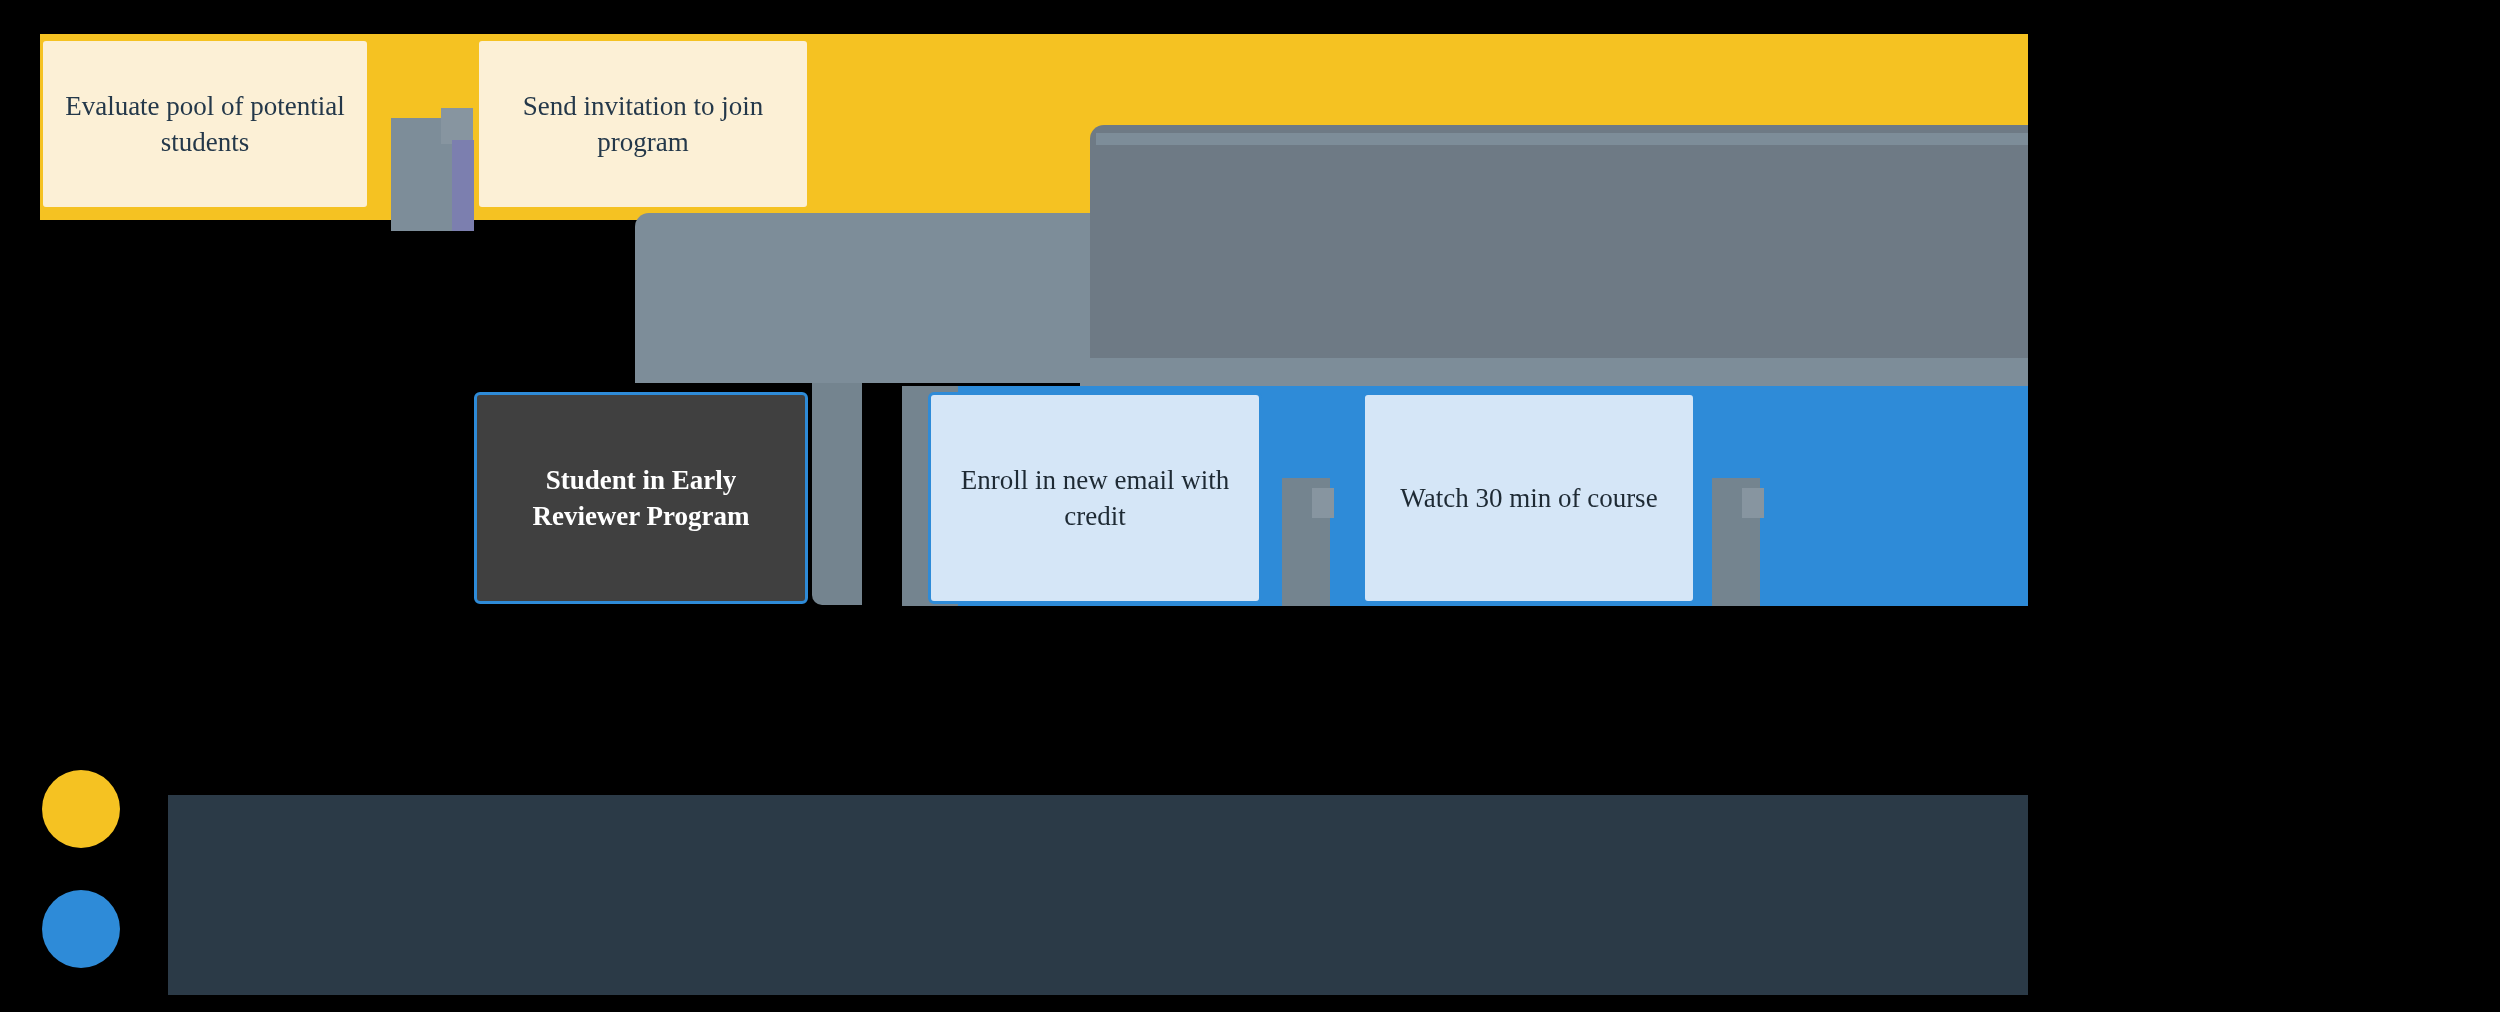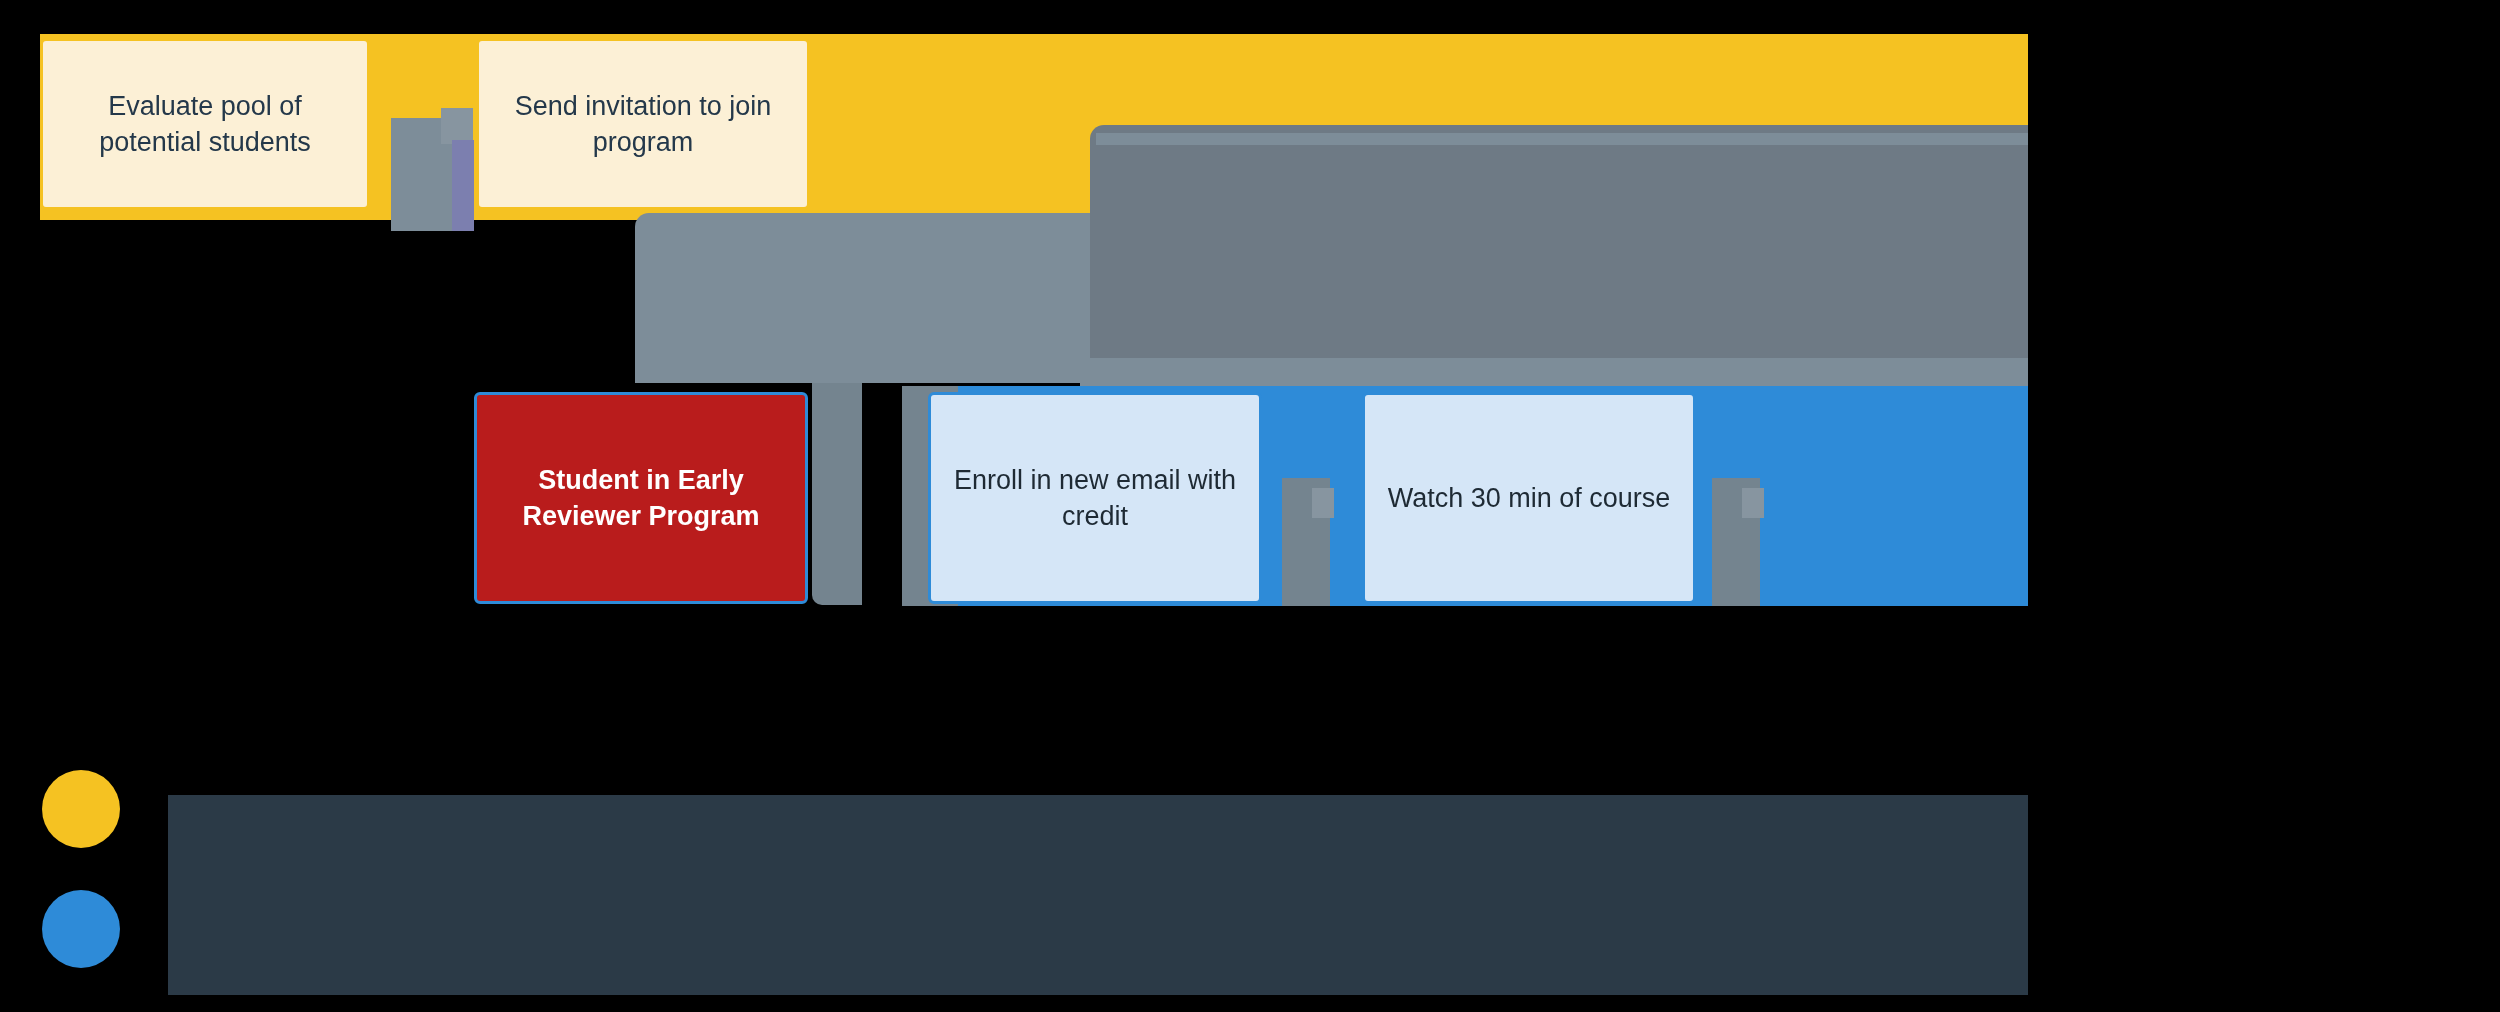--- a/index.html
+++ b/index.html
@@ -6,21 +6,21 @@
     margin: 0;
     padding: 0;
     background: #000000;
   }
   #stage {
     position: relative;
     width: 2028px;
     height: 1012px;
     background: #000000;
     overflow: hidden;
-    font-family: Liberation Sans, sans-serif;
+    font-family: Liberation Serif, serif;
   }
 
   
   .abs { position: absolute; box-sizing: border-box; }
 
   
   .lane-yellow {
     background: #F5C222;
   }
   .lane-blue {
@@ -48,21 +48,21 @@
     line-height: 1.35;
     padding: 6px 14px;
   }
   .node-cream {
     background: #FCF0D6;
     border: 3px solid #F5C222;
     color: #24384A;
     font-size: 27px;
   }
   .node-blue-solid {
-    background: #b91c1c;
+    background: #404040;
     border: 3px solid #2E8BD8;
     color: #FFFFFF;
     font-size: 27px;
     font-weight: bold;
   }
   .node-blue-light {
     background: #D5E6F7;
     border: 3px solid #2E8BD8;
     color: #1E2A34;
     font-size: 27px;

